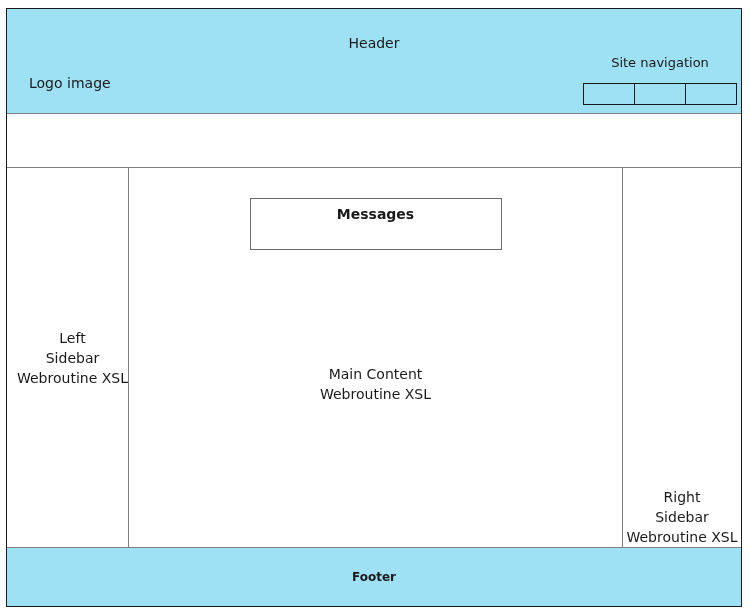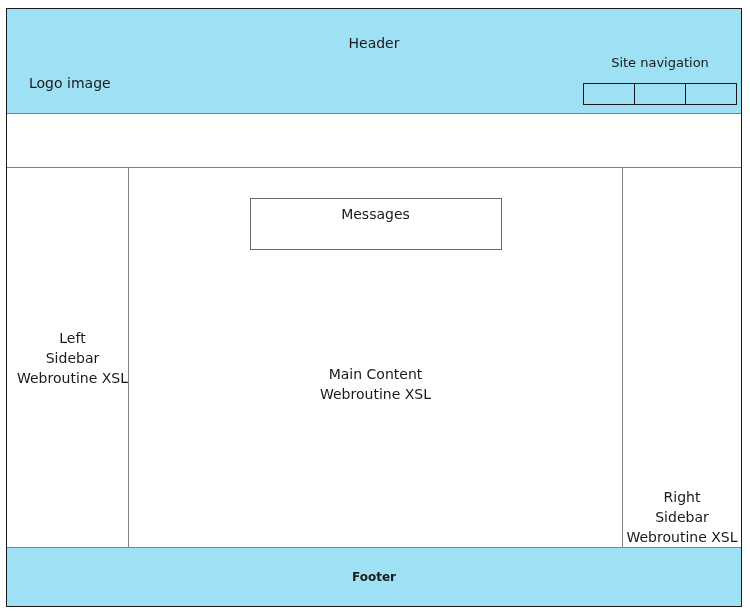--- a/index.html
+++ b/index.html
@@ -165,20 +165,21 @@
     height: 52px;
     border: 1px solid #6b6b6b;
     box-sizing: border-box;
     background: #ffffff;
   }
   .messages-label {
     text-align: center;
     font-size: 14px;
     line-height: 18px;
     margin-top: 6px;
+    font-weight: bold;
   }
 
   
   .footer-band {
     position: absolute;
     left: 0;
     bottom: 0;
     right: 0;
     height: 58px;
     background: #9fe1f4;

